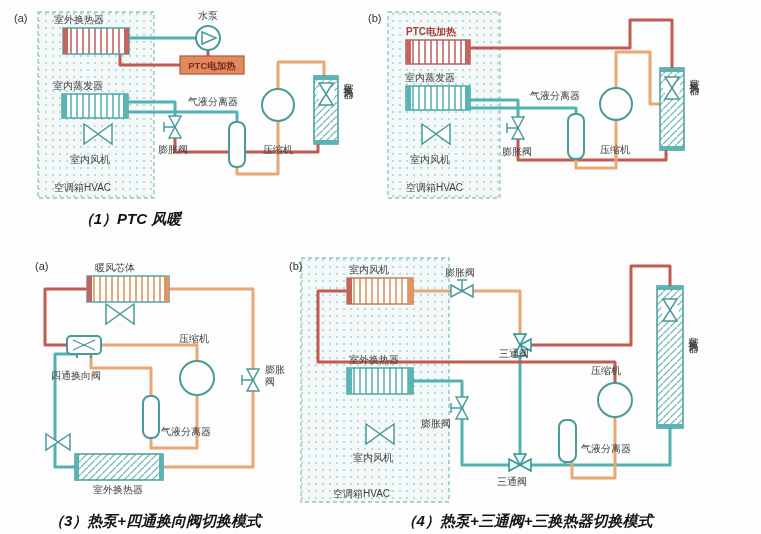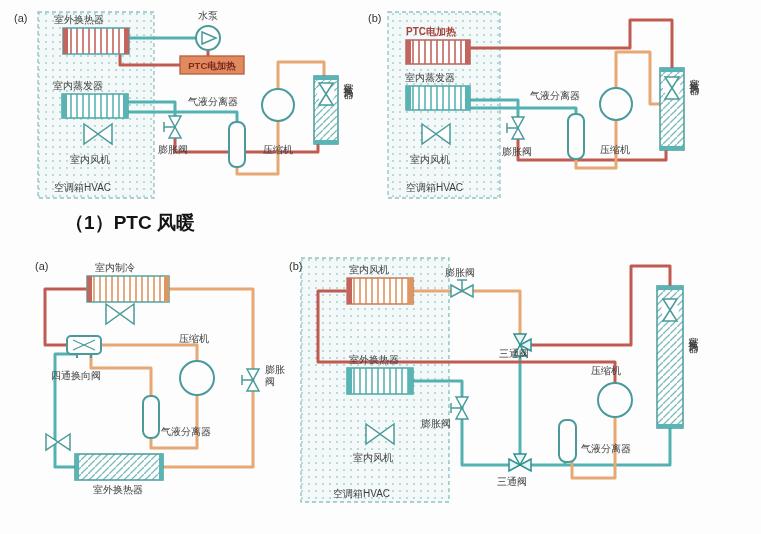--- a/index.html
+++ b/index.html
@@ -6,22 +6,22 @@
   #figure{position:relative;width:761px;height:534px;background:#fdfdfd;overflow:hidden;
           font-family:"Liberation Sans",sans-serif;}
   .panel{position:absolute;}
   .panel svg{position:absolute;left:0;top:0;overflow:visible;}
   .lbl{position:absolute;font-size:10px;color:#3d3d3d;white-space:nowrap;line-height:1.2;}
   .lbl.red{color:#a8423a;font-weight:bold;}
   .lbl.onbox{color:#7c2a20;font-weight:bold;font-size:9.5px;text-align:center;}
   .lbl.wrap{white-space:normal;}
   .vlbl{writing-mode:vertical-rl;text-orientation:upright;letter-spacing:2px;font-size:10px;}
   .tag{position:absolute;font-size:11px;color:#333;}
-  .cap{position:absolute;font-weight:bold;font-size:19px;color:#141414;text-align:center;
-       font-family:"Liberation Sans",sans-serif;}
+  .cap{position:absolute;font-weight:bold;font-size:15px;color:#141414;text-align:center;
+       font-family:"Liberation Sans",sans-serif;font-style:italic;}
   .pipe{fill:none;stroke-width:3;stroke-linejoin:round;}
   .comp{stroke:#4a9a9a;stroke-width:2;fill:#fdfdfd;}
   .thin{stroke:#4a9a9a;stroke-width:1.5;fill:#ffffff;}
   .valve3{stroke:#2f9090;stroke-width:1.5;fill:#eaf5f5;}
 </style>
 </head>
 <body>
 
 <svg width="0" height="0" style="position:absolute">
   <defs>
@@ -207,21 +207,21 @@
         <rect x="50" y="204" width="88" height="26" fill="url(#hatch)" stroke="#4a9a9a" stroke-width="1.5"></rect>
         <rect x="50" y="204" width="4" height="26" fill="#5ab4b4"></rect>
           <rect x="134" y="204" width="4" height="26" fill="#5ab4b4"></rect>
       </g>
       <g>
         <path class="thin" d="M21,184 L33,192 L21,200 Z"></path>
           <path class="thin" d="M45,184 L33,192 L45,200 Z"></path>
       </g>
     </svg>
     <div class="tag" style="left:10px;top:10px">(a)</div>
-    <div class="lbl" style="left:70px;top:12px">室内制冷</div>
+    <div class="lbl" style="left:70px;top:12px">暖风芯体</div>
     <div class="lbl" style="left:26px;top:120px">四通换向阀</div>
     <div class="lbl" style="left:154px;top:83px">压缩机</div>
     <div class="lbl wrap" style="left:240px;top:114px;width:26px">膨胀阀</div>
     <div class="lbl" style="left:136px;top:176px">气液分离器</div>
     <div class="lbl" style="left:68px;top:234px">室外换热器</div>
   </div>
 
   <div class="panel" style="left:285px;top:250px;width:476px;height:262px">
     <svg width="476" height="262">
       <rect x="16" y="8" width="148" height="244" fill="url(#dots)" stroke="#8fc3c0" stroke-width="1.3" stroke-dasharray="4 3"></rect>
@@ -292,14 +292,16 @@
     <div class="lbl" style="left:68px;top:202px">室内风机</div>
     <div class="lbl" style="left:48px;top:238px">空调箱HVAC</div>
     <div class="lbl" style="left:214px;top:98px">三通阀</div>
     <div class="lbl" style="left:212px;top:226px">三通阀</div>
     <div class="lbl" style="left:306px;top:115px">压缩机</div>
     <div class="lbl" style="left:296px;top:193px">气液分离器</div>
     <div class="lbl vlbl" style="left:402px;top:78px;height:100px">室外换热器</div>
   </div>
 
   <div class="cap" style="left:30px;top:210px;width:200px">（1）PTC 风暖</div>
+  <div class="cap" style="left:25px;top:512px;width:260px">（3）热泵+四通换向阀切换模式</div>
+  <div class="cap" style="left:357px;top:512px;width:340px">（4）热泵+三通阀+三换热器切换模式</div>
 
 </div>
 
 </body></html>

